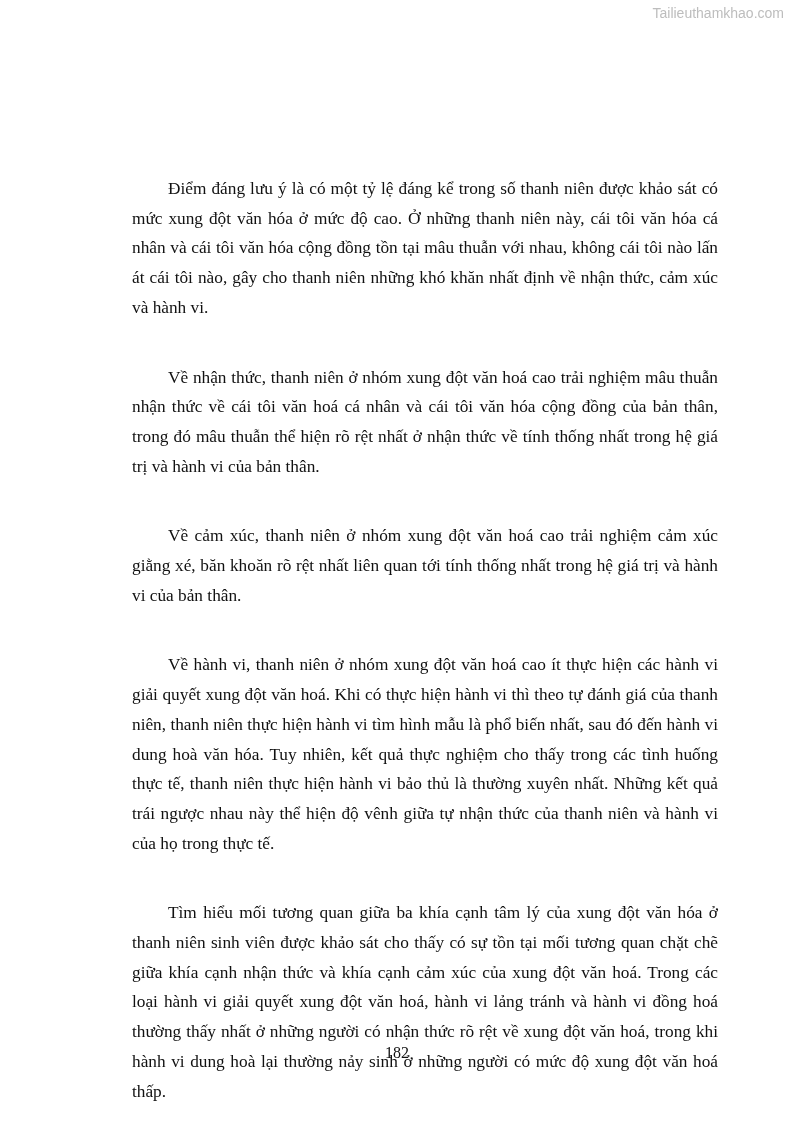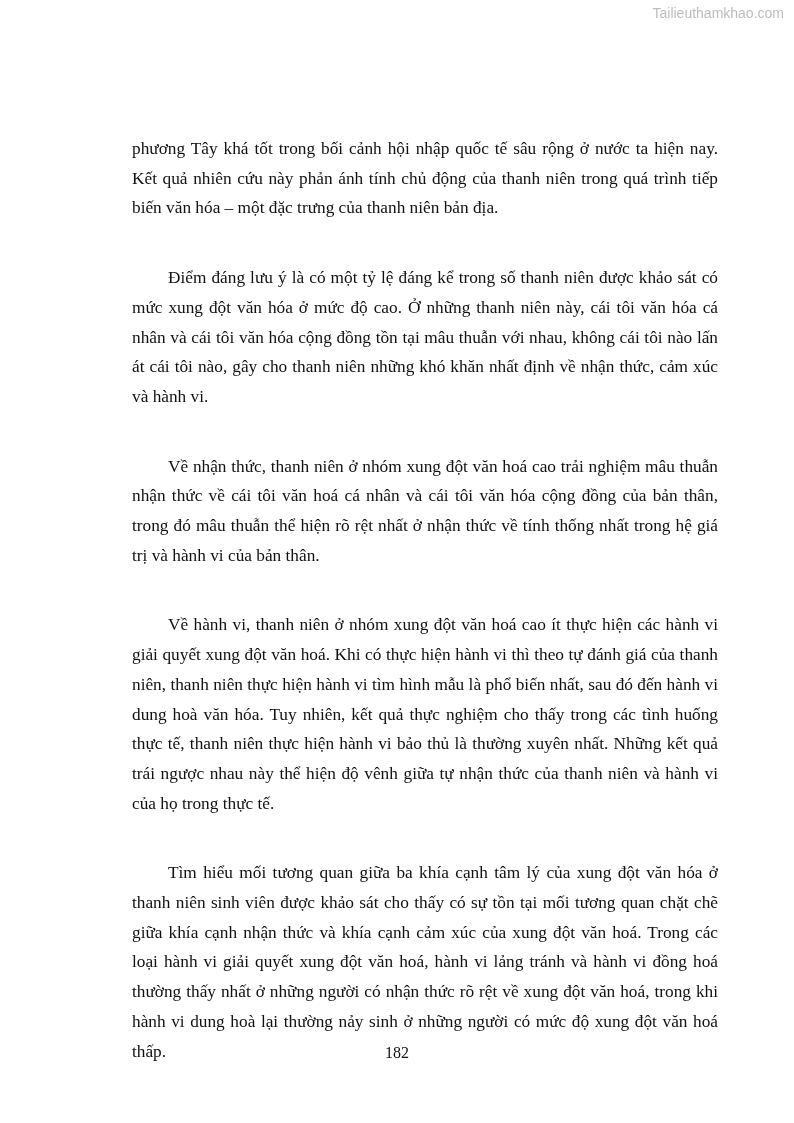--- a/index.html
+++ b/index.html
@@ -50,20 +50,20 @@
       font-size: 16px;
       color: #111111;
     }
   </style>
 </head>
 <body>
 
 <div class="watermark">Tailieuthamkhao.com</div>
 
 <div class="page-body">
-  <p class="para">phương Tây khá tốt trong bối cảnh hội nhập quốc tế sâu rộng ở nước ta hiện nay. Kết quả nhiên cứu này phản ánh tính chủ động của thanh niên trong quá trình tiếp biến văn hóa – một đặc trưng của thanh niên bản địa.</p>
   <p class="para indent">Điểm đáng lưu ý là có một tỷ lệ đáng kể trong số thanh niên được khảo sát có mức xung đột văn hóa ở mức độ cao. Ở những thanh niên này, cái tôi văn hóa cá nhân và cái tôi văn hóa cộng đồng tồn tại mâu thuẫn với nhau, không cái tôi nào lấn át cái tôi nào, gây cho thanh niên những khó khăn nhất định về nhận thức, cảm xúc và hành vi.</p>
   <p class="para indent">Về nhận thức, thanh niên ở nhóm xung đột văn hoá cao trải nghiệm mâu thuẫn nhận thức về cái tôi văn hoá cá nhân và cái tôi văn hóa cộng đồng của bản thân, trong đó mâu thuẫn thể hiện rõ rệt nhất ở nhận thức về tính thống nhất trong hệ giá trị và hành vi của bản thân.</p>
+  <p class="para indent">Về cảm xúc, thanh niên ở nhóm xung đột văn hoá cao trải nghiệm cảm xúc giằng xé, băn khoăn rõ rệt nhất liên quan tới tính thống nhất trong hệ giá trị và hành vi của bản thân.</p>
   <p class="para indent">Về hành vi, thanh niên ở nhóm xung đột văn hoá cao ít thực hiện các hành vi giải quyết xung đột văn hoá. Khi có thực hiện hành vi thì theo tự đánh giá của thanh niên, thanh niên thực hiện hành vi tìm hình mẫu là phổ biến nhất, sau đó đến hành vi dung hoà văn hóa. Tuy nhiên, kết quả thực nghiệm cho thấy trong các tình huống thực tế, thanh niên thực hiện hành vi bảo thủ là thường xuyên nhất. Những kết quả trái ngược nhau này thể hiện độ vênh giữa tự nhận thức của thanh niên và hành vi của họ trong thực tế.</p>
   <p class="para indent">Tìm hiểu mối tương quan giữa ba khía cạnh tâm lý của xung đột văn hóa ở thanh niên sinh viên được khảo sát cho thấy có sự tồn tại mối tương quan chặt chẽ giữa khía cạnh nhận thức và khía cạnh cảm xúc của xung đột văn hoá. Trong các loại hành vi giải quyết xung đột văn hoá, hành vi lảng tránh và hành vi đồng hoá thường thấy nhất ở những người có nhận thức rõ rệt về xung đột văn hoá, trong khi hành vi dung hoà lại thường nảy sinh ở những người có mức độ xung đột văn hoá thấp.</p>
 </div>
 
 <div class="page-number">182</div>
 
 </body></html>

